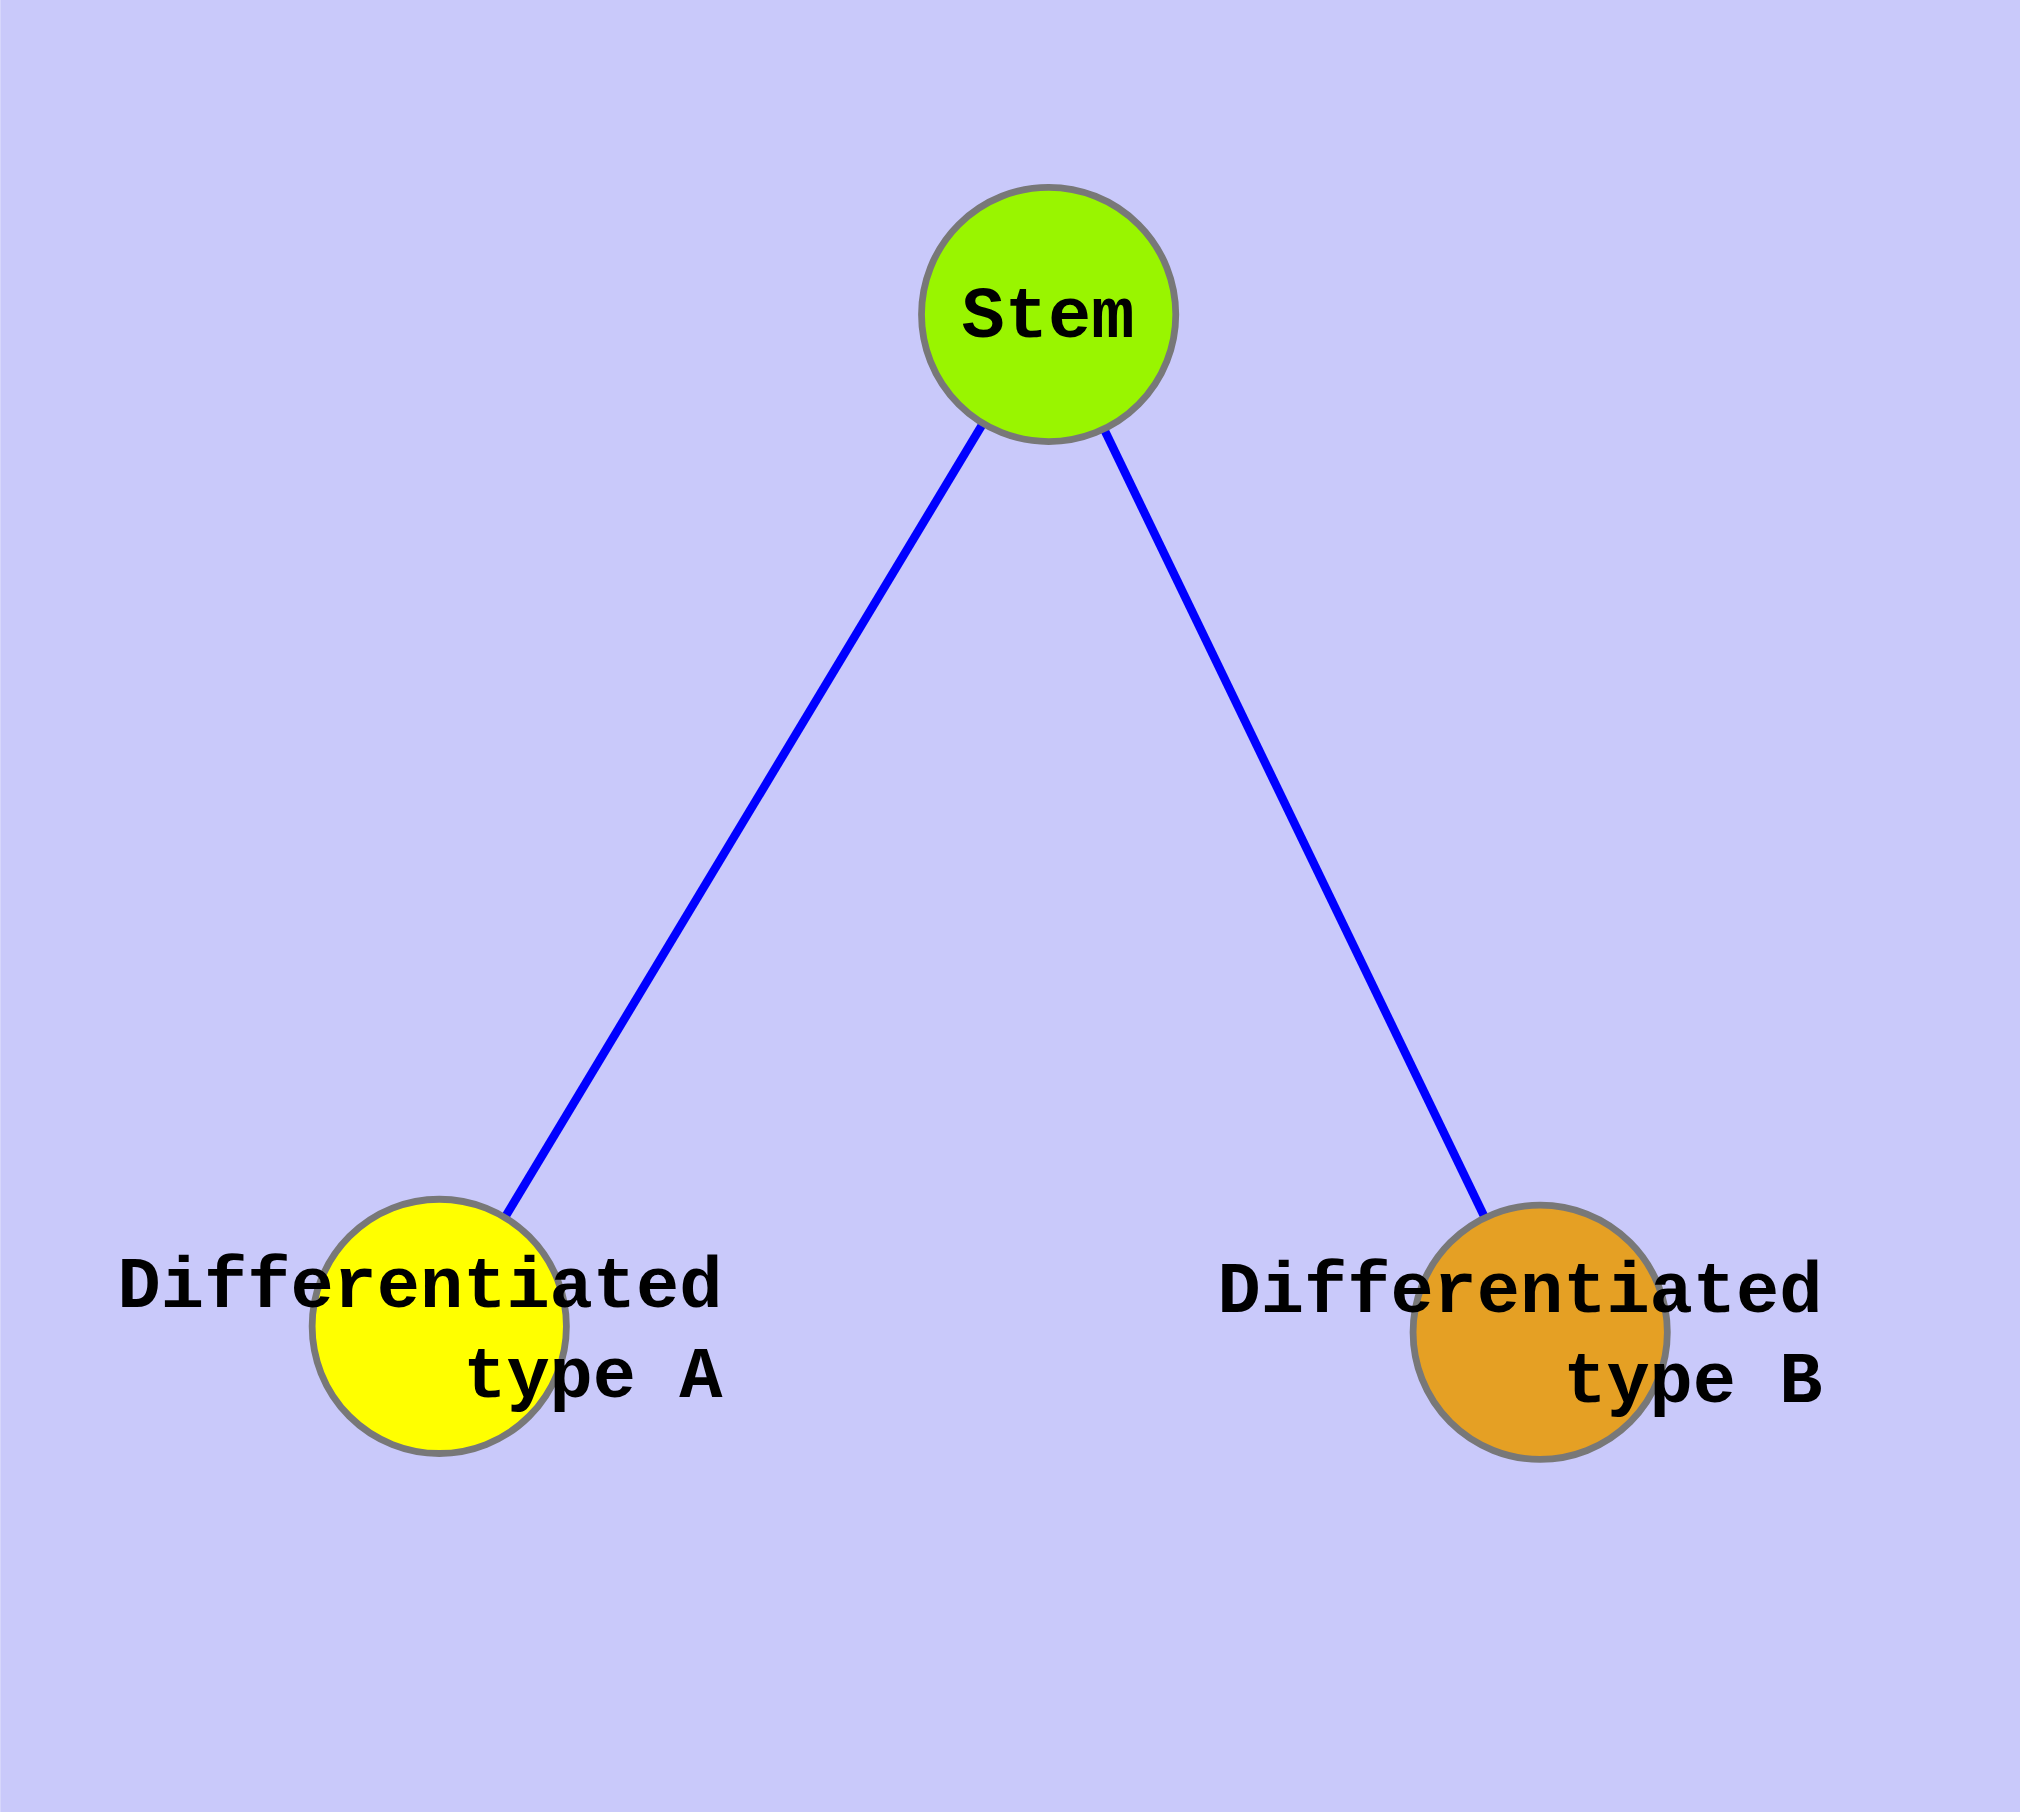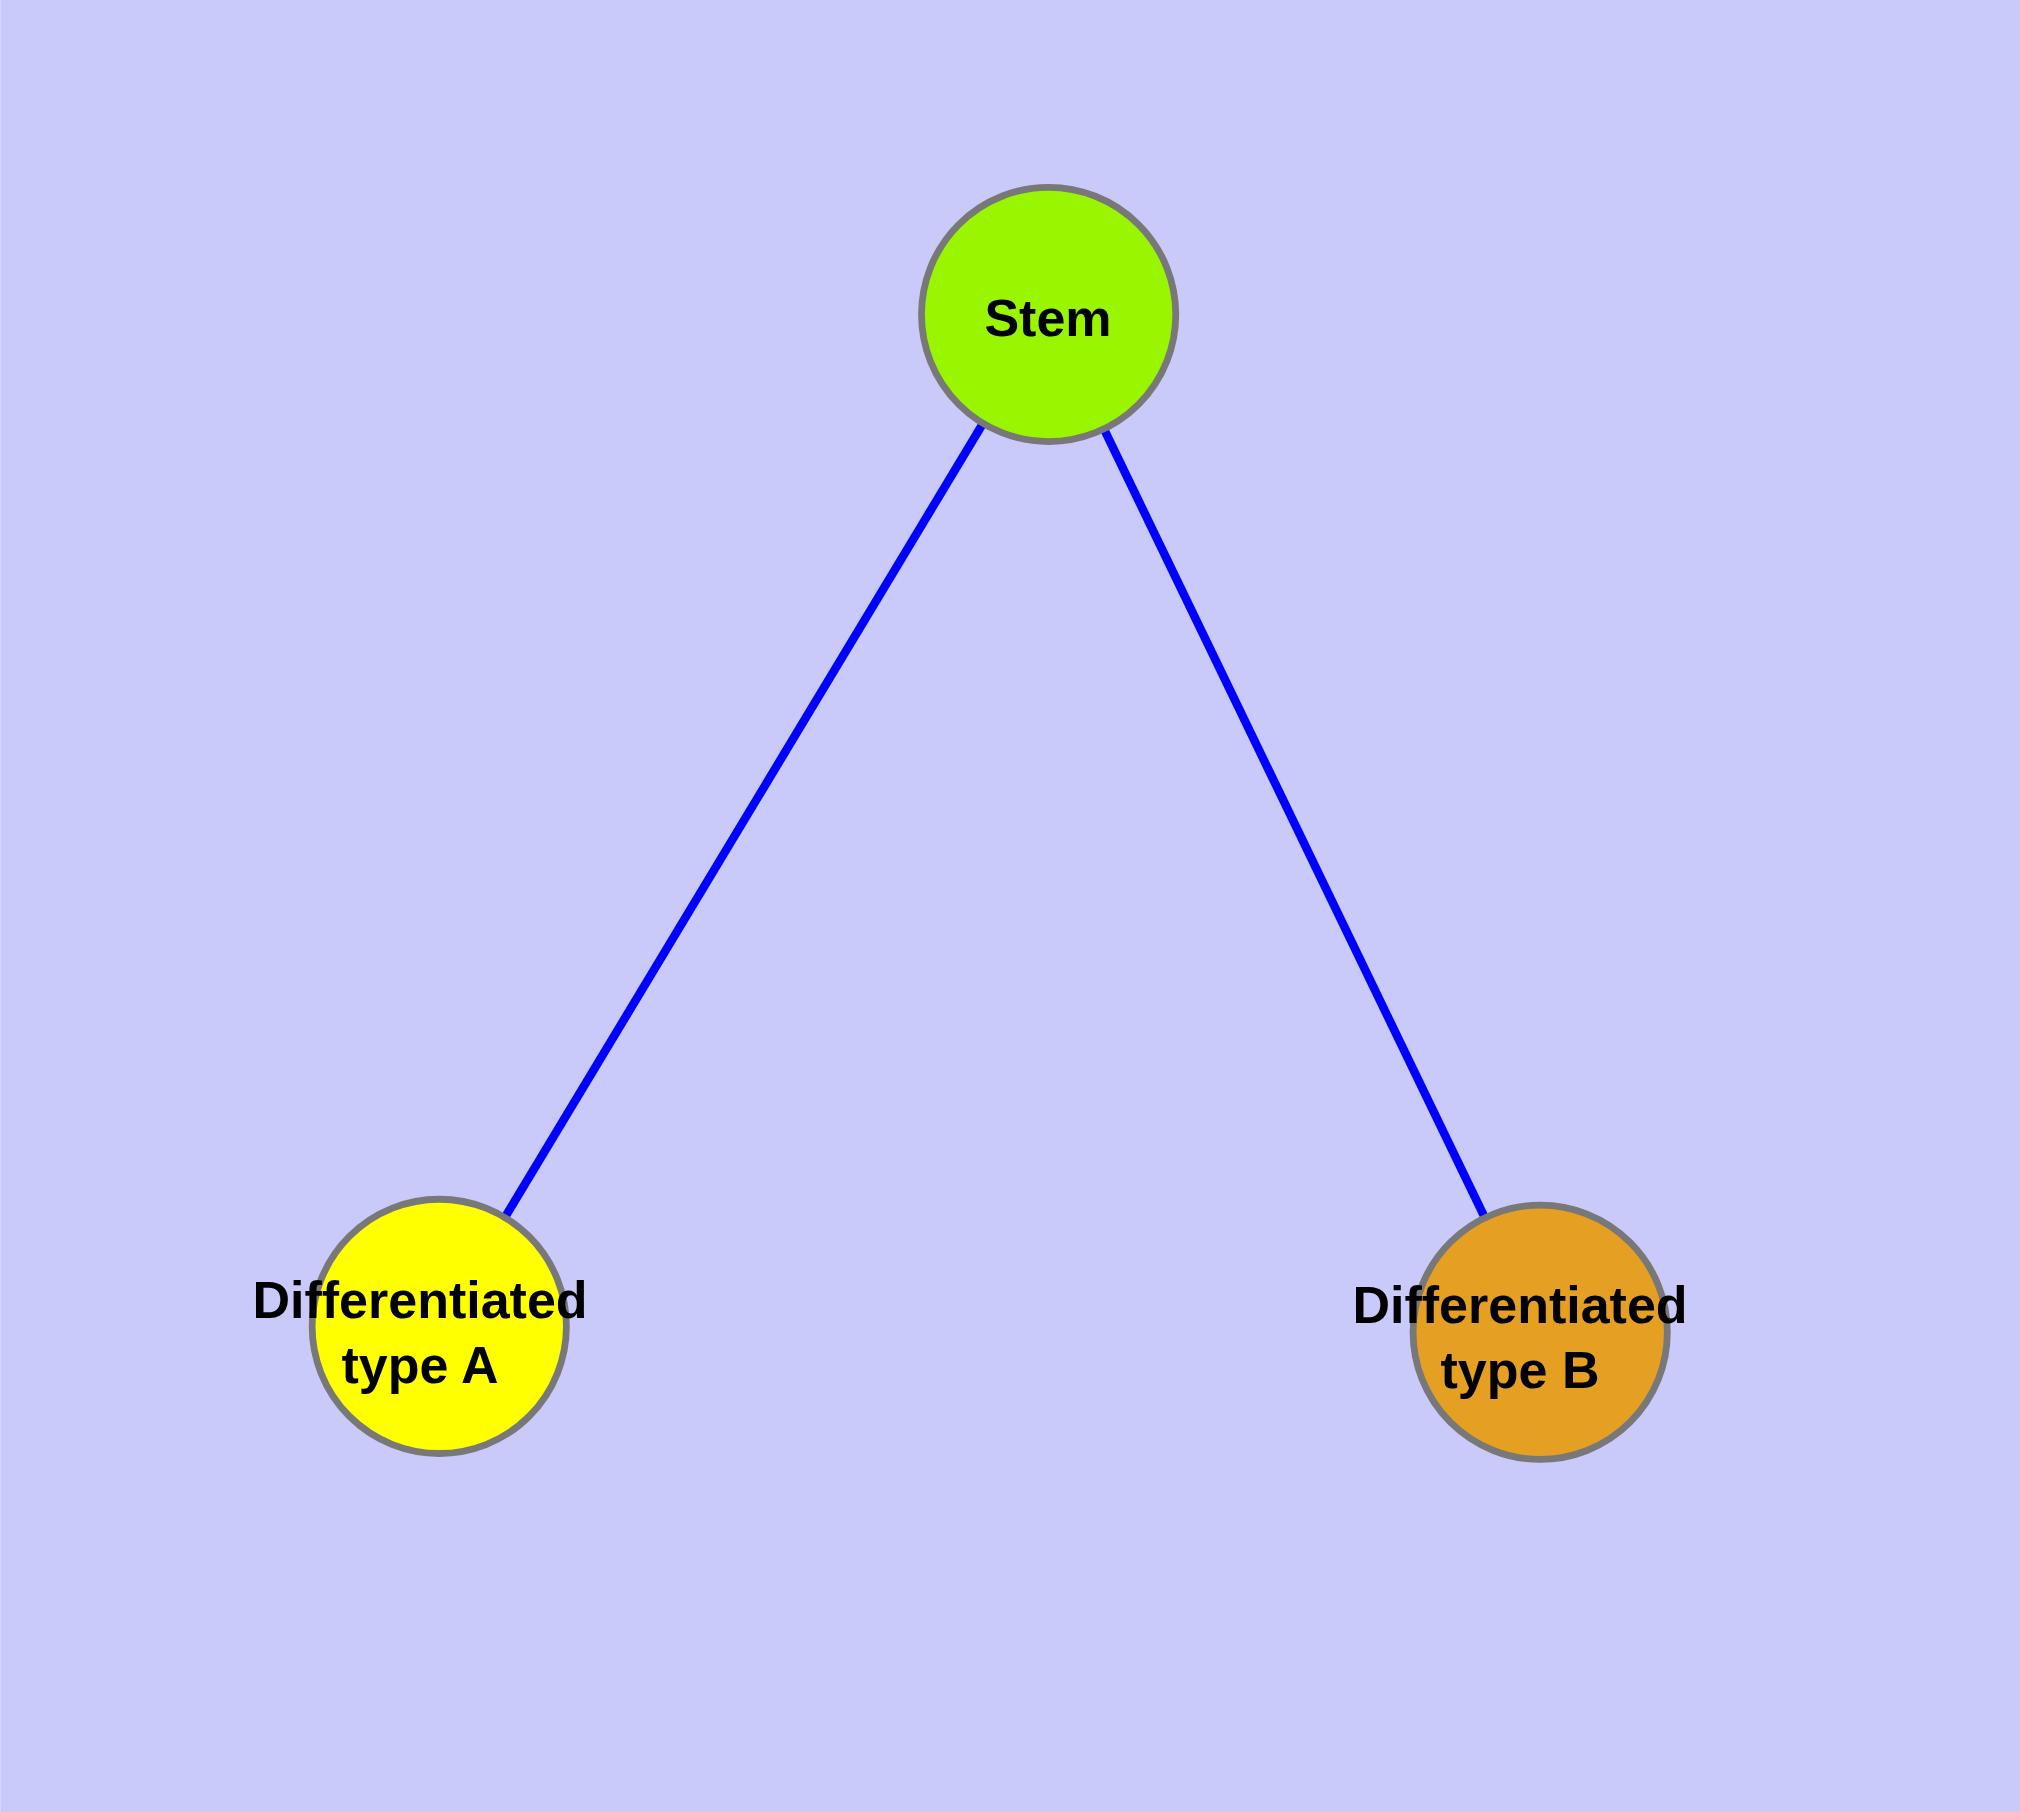--- a/index.html
+++ b/index.html
@@ -14,27 +14,28 @@
     font-family: "Liberation Sans", sans-serif;
   }
   .graph-svg {
     position: absolute;
     left: 0;
     top: 0;
   }
   .node-label {
     position: absolute;
     transform: translate(-50%, -50%);
-    text-align: center;
+    text-align: right;
     white-space: pre-line;
-    font-size: 52px;
+    font-size: 72px;
     font-weight: bold;
     line-height: 1.25;
     color: #000000;
     pointer-events: none;
+    font-family: Liberation Mono, monospace;
   }
   .label-stem   { left: 1048px; top: 318px;  }
   .label-type-a { left: 420px;  top: 1333px; }
   .label-type-b { left: 1520px; top: 1338px; }
 </style>
 </head>
 <body>
 
 <div class="canvas">
 

